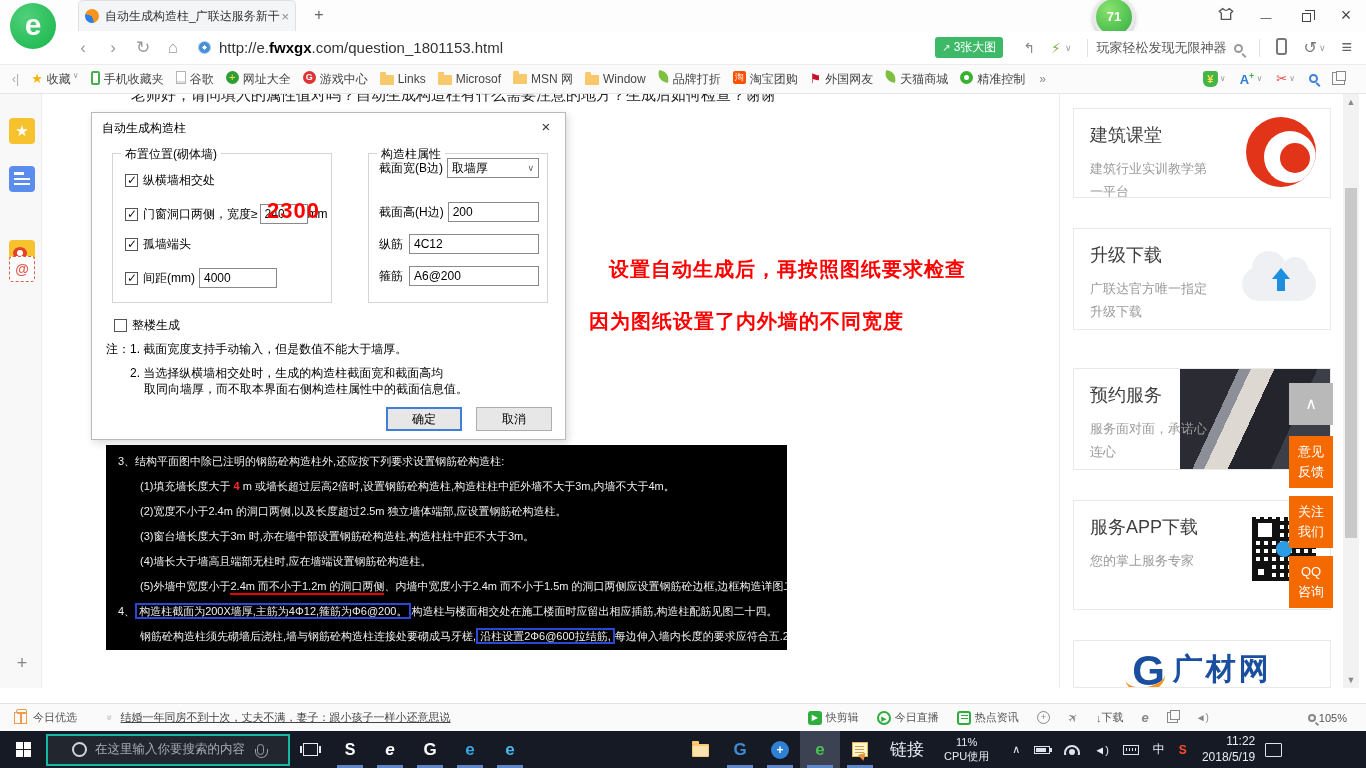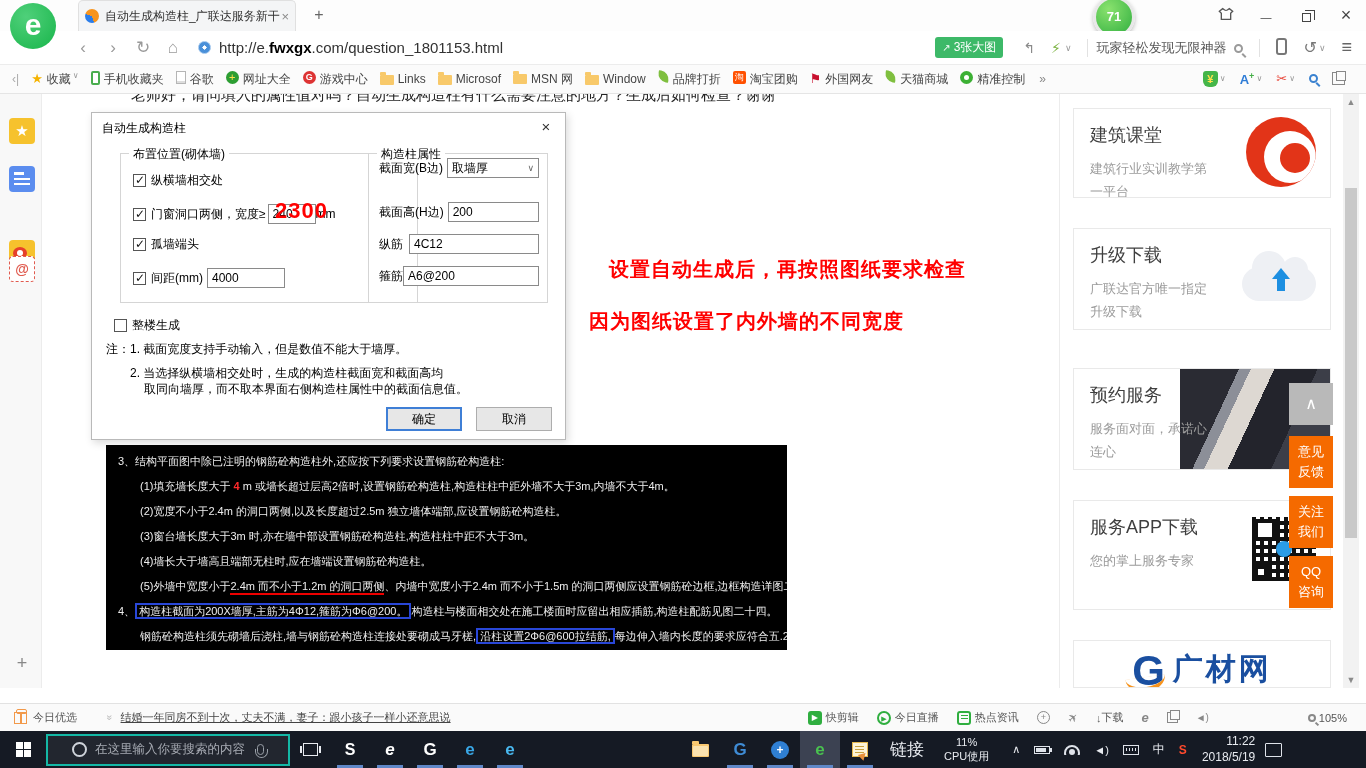--- a/index.html
+++ b/index.html
@@ -404,21 +404,21 @@
       <div id="coldiv"></div>
 
       <div id="question">
         <span class="qt">老师好，请问填入的属性值对吗？自动生成构造柱有什么需要注意的地方？生成后如何检查？谢谢</span>
       </div>
 
       <div id="dlg">
         <div id="dlg-title">自动生成构造柱</div>
         <div id="dlg-close" class="x"></div>
 
-        <div class="grp" style="left:28px;top:40px;width:298px;height:150px">
+        <div class="grp" style="left:20px;top:40px;width:220px;height:150px">
           <span class="cap">布置位置(砌体墙)</span>
           <div class="cbrow" style="left:12px;top:18px">
             <span class="cbx on"></span>
             <span>纵横墙相交处</span>
           </div>
           <div class="cbrow" style="left:12px;top:50px">
             <span class="cbx on"></span>
             <span>门窗洞口两侧，宽度≥</span>
             <span class="tbox" style="width:48px;margin-left:2px">
                 <span>240</span>
@@ -455,21 +455,21 @@
               </span>
           </div>
           <div class="frow" style="left:10px;top:80px;width:160px">
             <span>纵筋</span>
             <span class="tbox" style="margin-left:6px;flex:1">
                 <span>4C12</span>
               </span>
           </div>
           <div class="frow" style="left:10px;top:112px;width:160px">
             <span>箍筋</span>
-            <span class="tbox" style="flex:1">
+            <span class="tbox" style="margin-left:6px;flex:1">
                 <span>A6@200</span>
               </span>
           </div>
         </div>
 
         <div class="cbrow" style="left:22px;top:204px">
           <span class="cbx"></span>
           <span>整楼生成</span>
         </div>
         <div class="note" style="left:14px;top:228px">注：1. 截面宽度支持手动输入，但是数值不能大于墙厚。</div>

